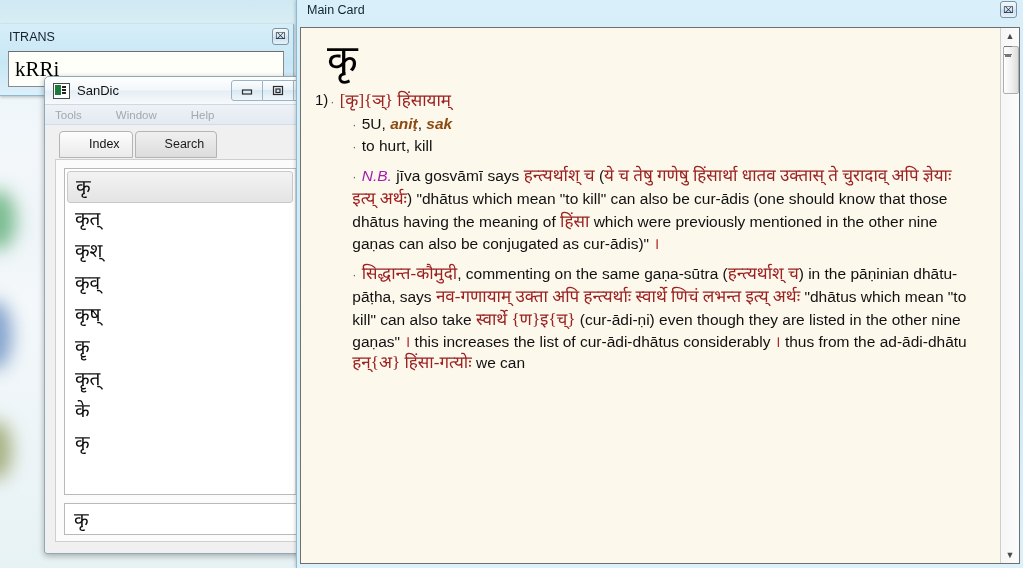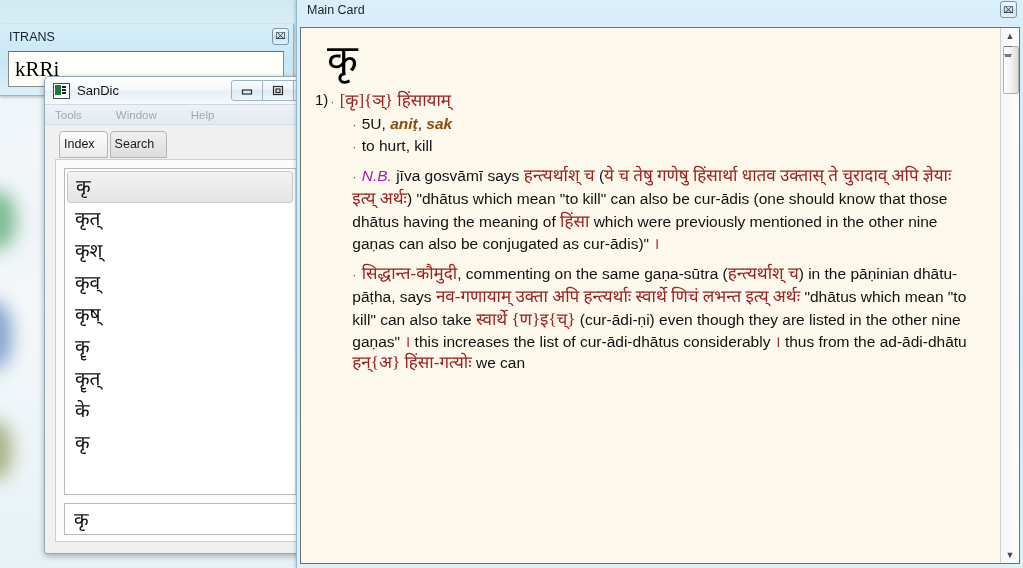--- a/index.html
+++ b/index.html
@@ -142,21 +142,21 @@
   .menubar span {
     font-size: 11.5px; color: #a3a8ae; cursor: default;
   }
 
   .tabstrip {
     position: absolute; left: 14px; top: 54px;
     display: flex; align-items: flex-end; gap: 2px;
   }
   .tab {
     box-sizing: border-box;
-    padding: 5px 12px 6px 4px;
+    padding: 5px 12px 6px 29px;
     font-size: 12.5px; color: #111;
     border: 1px solid #b4b4b4;
     border-radius: 4px 4px 0 0;
     cursor: pointer;
   }
   .tab.active { background: linear-gradient(180deg,#fdfdfd 0%, #eaeaea 100%); }
   .tab.inactive { background: linear-gradient(180deg,#f0f0f0 0%, #dcdcdc 100%); color:#1b1b1b; }
 
   #sandic .panel {
     position: absolute;

